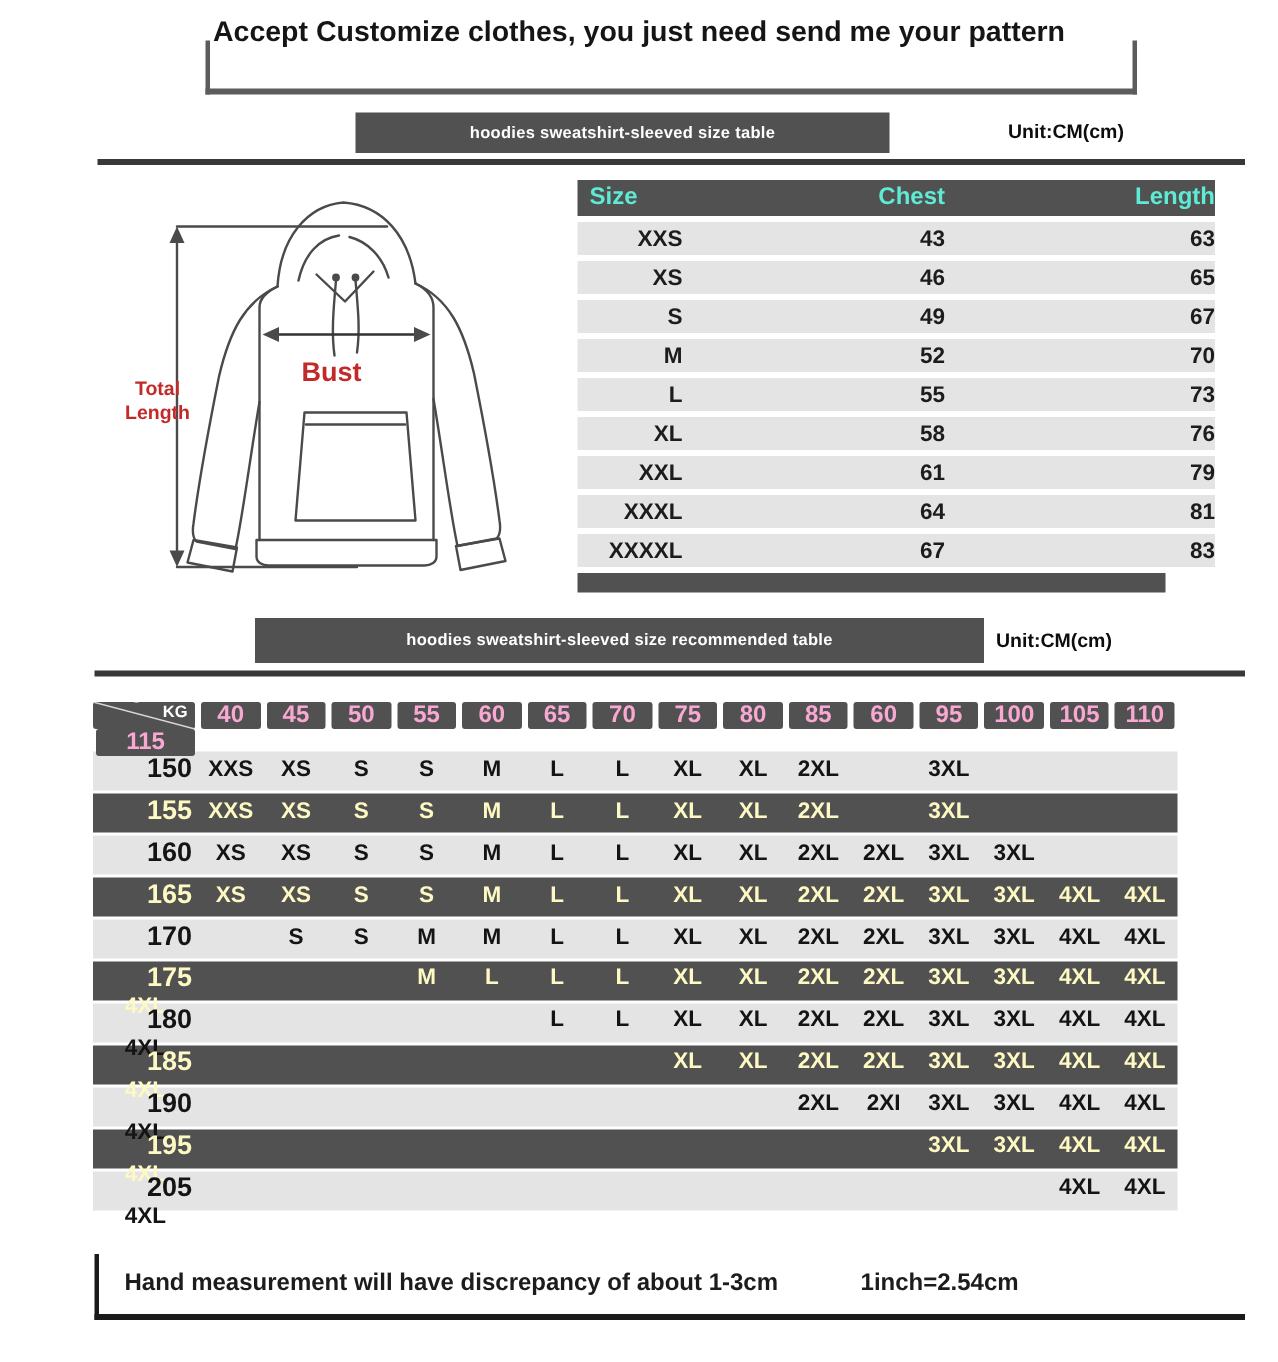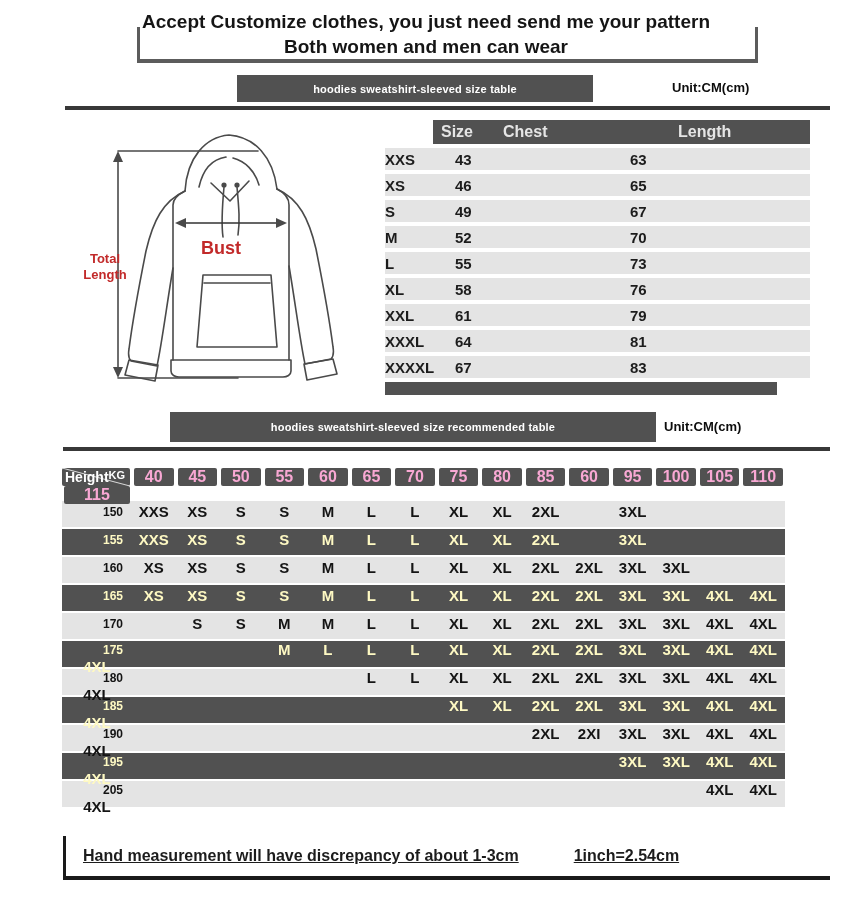--- a/index.html
+++ b/index.html
@@ -29,55 +29,54 @@
   #hoodie path, #hoodie line { stroke:#4a4a4a; fill:none; stroke-width:1.6; stroke-linecap:round; stroke-linejoin:round; }
   #hoodie .fill-dark { fill:#4a4a4a; stroke:none; }
   #hoodie text { font-family:"Liberation Sans", sans-serif; font-weight:bold; }
   #hoodie .red-label { fill:var(--accent-red,#c22a2a); stroke:none; }
   #hoodie .arrow-line { stroke:#333; }
 
   
   #size-table { top:120px; left:385px; width:425px; }
   .strow { display:grid; grid-template-columns:70px 175px 180px; height:22px; margin-bottom:4px;
     background:var(--row-light,#e4e4e4); align-items:center; font-size:15px; }
-  .strow.sthead { background:var(--bar-dark,#515151); color:#e5e5e5; height:24px; font-size:16px;margin-left:48px; }
-  .stcell { text-align:left; }
+  .strow.sthead { background:var(--bar-dark,#515151); color:#5eead4; height:24px; font-size:16px; }
+  .stcell { text-align:right; }
   .sthead .stcell:first-child { text-align:left; padding-left:8px; }
   #st-footer { height:13px; background:var(--bar-dark,#515151); width:392px; }
 
   
   #rec-table { top:468px; left:62px; width:723px; }
   .rhead { display:grid; grid-template-columns:70px repeat(15,1fr); height:30px; margin-bottom:3px; }
   .wbox { background:var(--bar-dark,#515151); color:#f9a8d4; display:flex; align-items:center; justify-content:center;
     font-size:16px; margin:0 2px; border-radius:2px; }
   .corner { position:relative; background:var(--bar-dark,#515151); margin-right:2px; border-radius:2px; }
   .corner svg { position:absolute; top:0; left:0; }
   .corner .kg { position:absolute; top:1px; right:5px; color:#fff; font-size:11px; }
-  .corner .hgt { position:absolute; bottom:1px; left:3px; color:#fff; font-size:14px; }
+  .corner .hgt { position:absolute; bottom:18px; left:3px; color:#fff; font-size:14px; }
   .rrow { display:grid; grid-template-columns:70px repeat(15,1fr); height:26px; margin-bottom:2px; align-items:center; font-size:15px; }
   .rrow.light { background:var(--row-light,#e4e4e4); color:#141414; }
   .rrow.dark  { background:var(--bar-dark,#515151); color:#fef9c3; }
   .rcell { text-align:center; white-space:nowrap; }
-  .hcell { font-size:12px;padding-left:32px; }
+  .hcell { font-size:18px;padding-left:32px; }
 
   
   #footer-box { top:836px; left:63px; width:767px; height:44px;
-    border-left:3px solid #1a1a1a; border-bottom:4px solid #1a1a1a; display:flex; align-items:center;text-decoration:underline; }
+    border-left:3px solid #1a1a1a; border-bottom:4px solid #1a1a1a; display:flex; align-items:center; }
   #footer-note { margin-left:17px; font-size:16px; }
   #footer-conv { margin-left:55px; font-size:16px; }
 </style>
 </head>
 <body>
 
 <div class="page">
 
   <div class="abs header-bracket"></div>
   <div class="abs header-text">
     <div>Accept Customize clothes, you just need send me your pattern</div>
-    <div>Both women and men can wear</div>
   </div>
 
   <div class="abs title-box" id="title1">hoodies sweatshirt-sleeved size  table</div>
   <div class="abs unit" id="unit1">Unit:CM(cm)</div>
   <div class="abs rule" id="rule1"></div>
 
   <svg class="abs" id="hoodie" width="330" height="292" viewBox="0 0 330 292">
 
     <line x1="55" y1="38" x2="195" y2="38"></line>
     <line x1="55" y1="265" x2="175" y2="265"></line>

